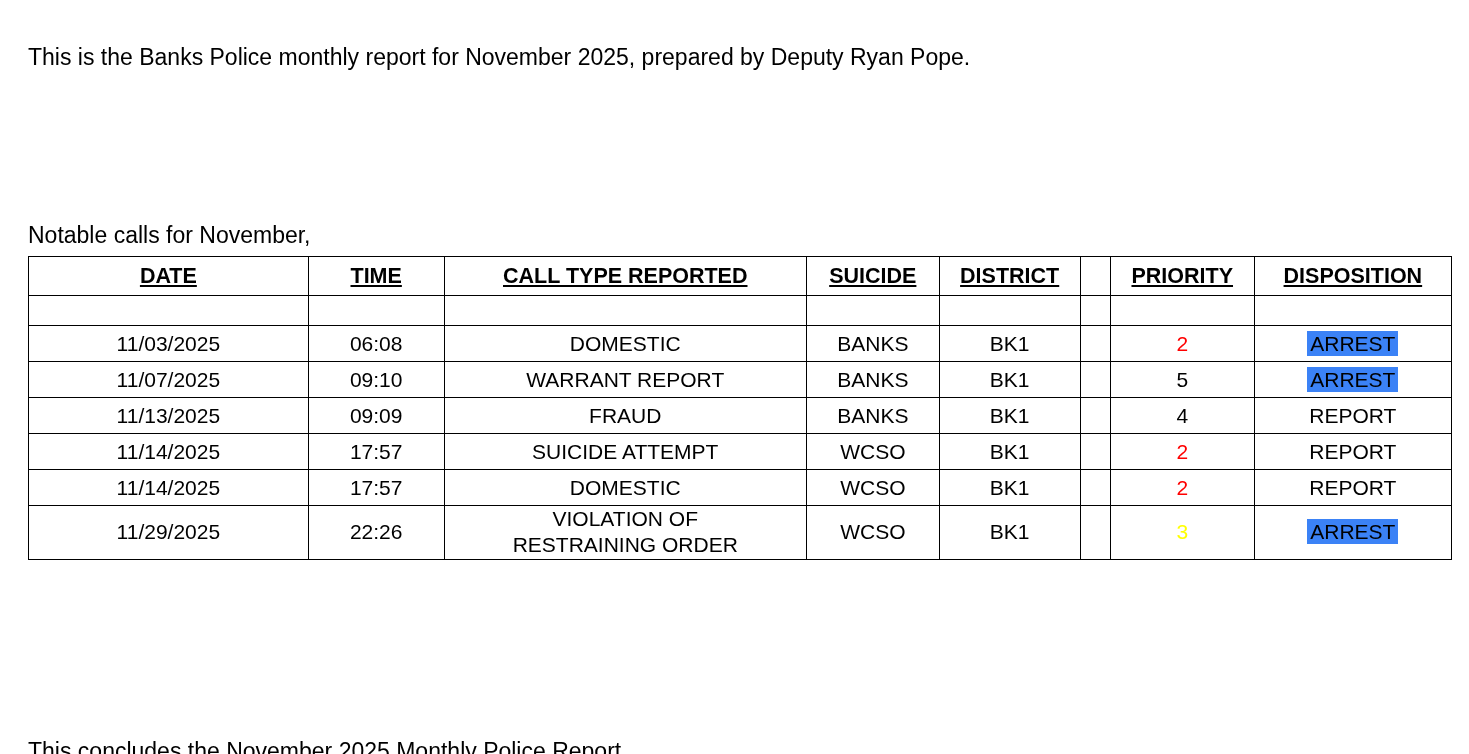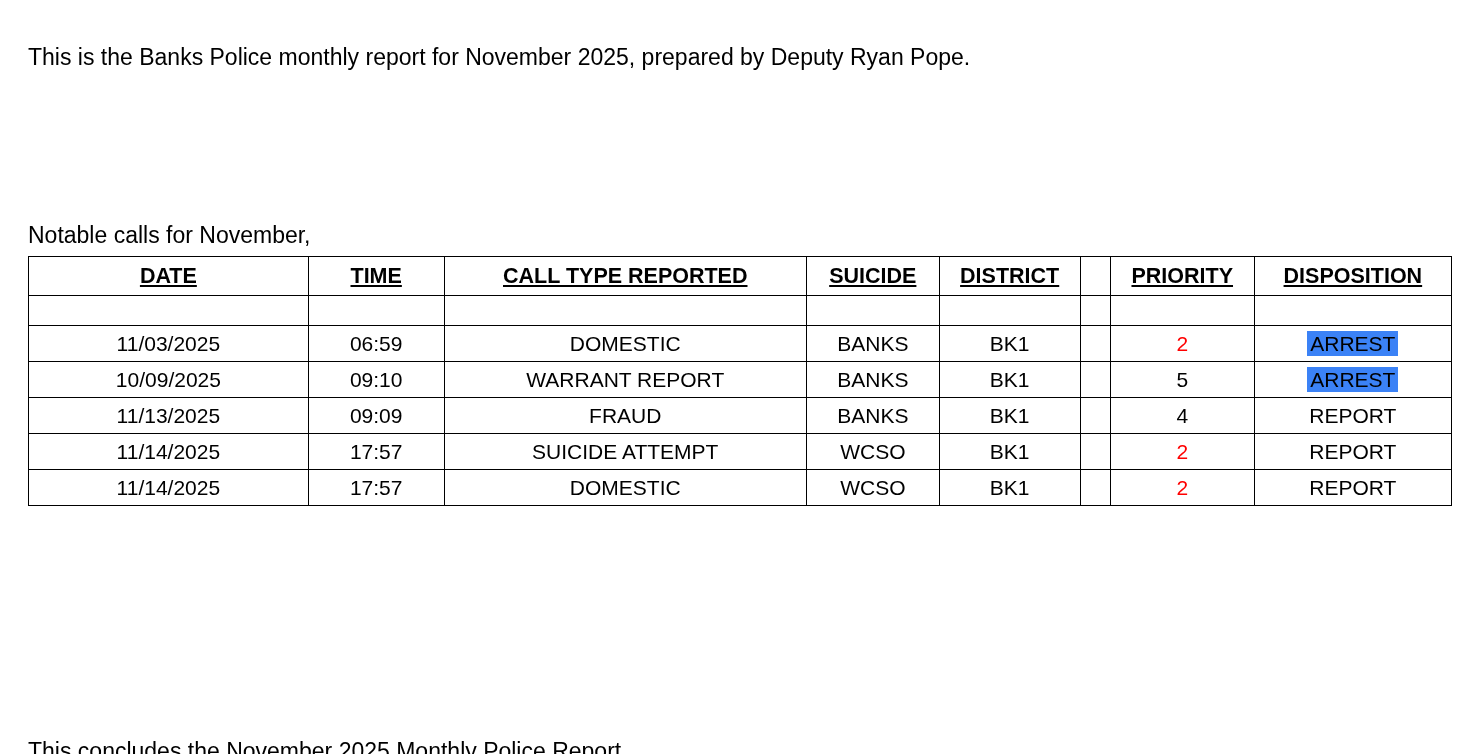--- a/index.html
+++ b/index.html
@@ -138,31 +138,31 @@
           <td></td>
           <td></td>
           <td></td>
           <td></td>
           <td></td>
           <td></td>
         </tr>
 
         <tr>
           <td>11/03/2025</td>
-          <td>06:59</td>
+          <td>06:08</td>
           <td>DOMESTIC</td>
           <td>BANKS</td>
           <td>BK1</td>
           <td></td>
           <td class="prio-red">2</td>
           <td><span class="hl">ARREST</span></td>
         </tr>
 
         <tr>
-          <td>10/09/2025</td>
+          <td>11/07/2025</td>
           <td>09:10</td>
           <td>WARRANT REPORT</td>
           <td>BANKS</td>
           <td>BK1</td>
           <td></td>
           <td class="prio-black">5</td>
           <td><span class="hl">ARREST</span></td>
         </tr>
 
         <tr>
@@ -192,19 +192,32 @@
           <td>17:57</td>
           <td>DOMESTIC</td>
           <td>WCSO</td>
           <td>BK1</td>
           <td></td>
           <td class="prio-red">2</td>
           <td>REPORT</td>
         </tr>
 
 
+        <tr class="tall-row">
+          <td>11/29/2025</td>
+          <td>22:26</td>
+          <td class="two-line">
+            <span>VIOLATION OF</span><br>
+            <span>RESTRAINING ORDER</span>
+          </td>
+          <td>WCSO</td>
+          <td>BK1</td>
+          <td></td>
+          <td class="prio-yellow">3</td>
+          <td><span class="hl">ARREST</span></td>
+        </tr>
       </tbody>
     </table>
   </div>
 
   <p class="closing-para">This concludes the November 2025 Monthly Police Report.</p>
 
 </div>
 
 </body></html>

